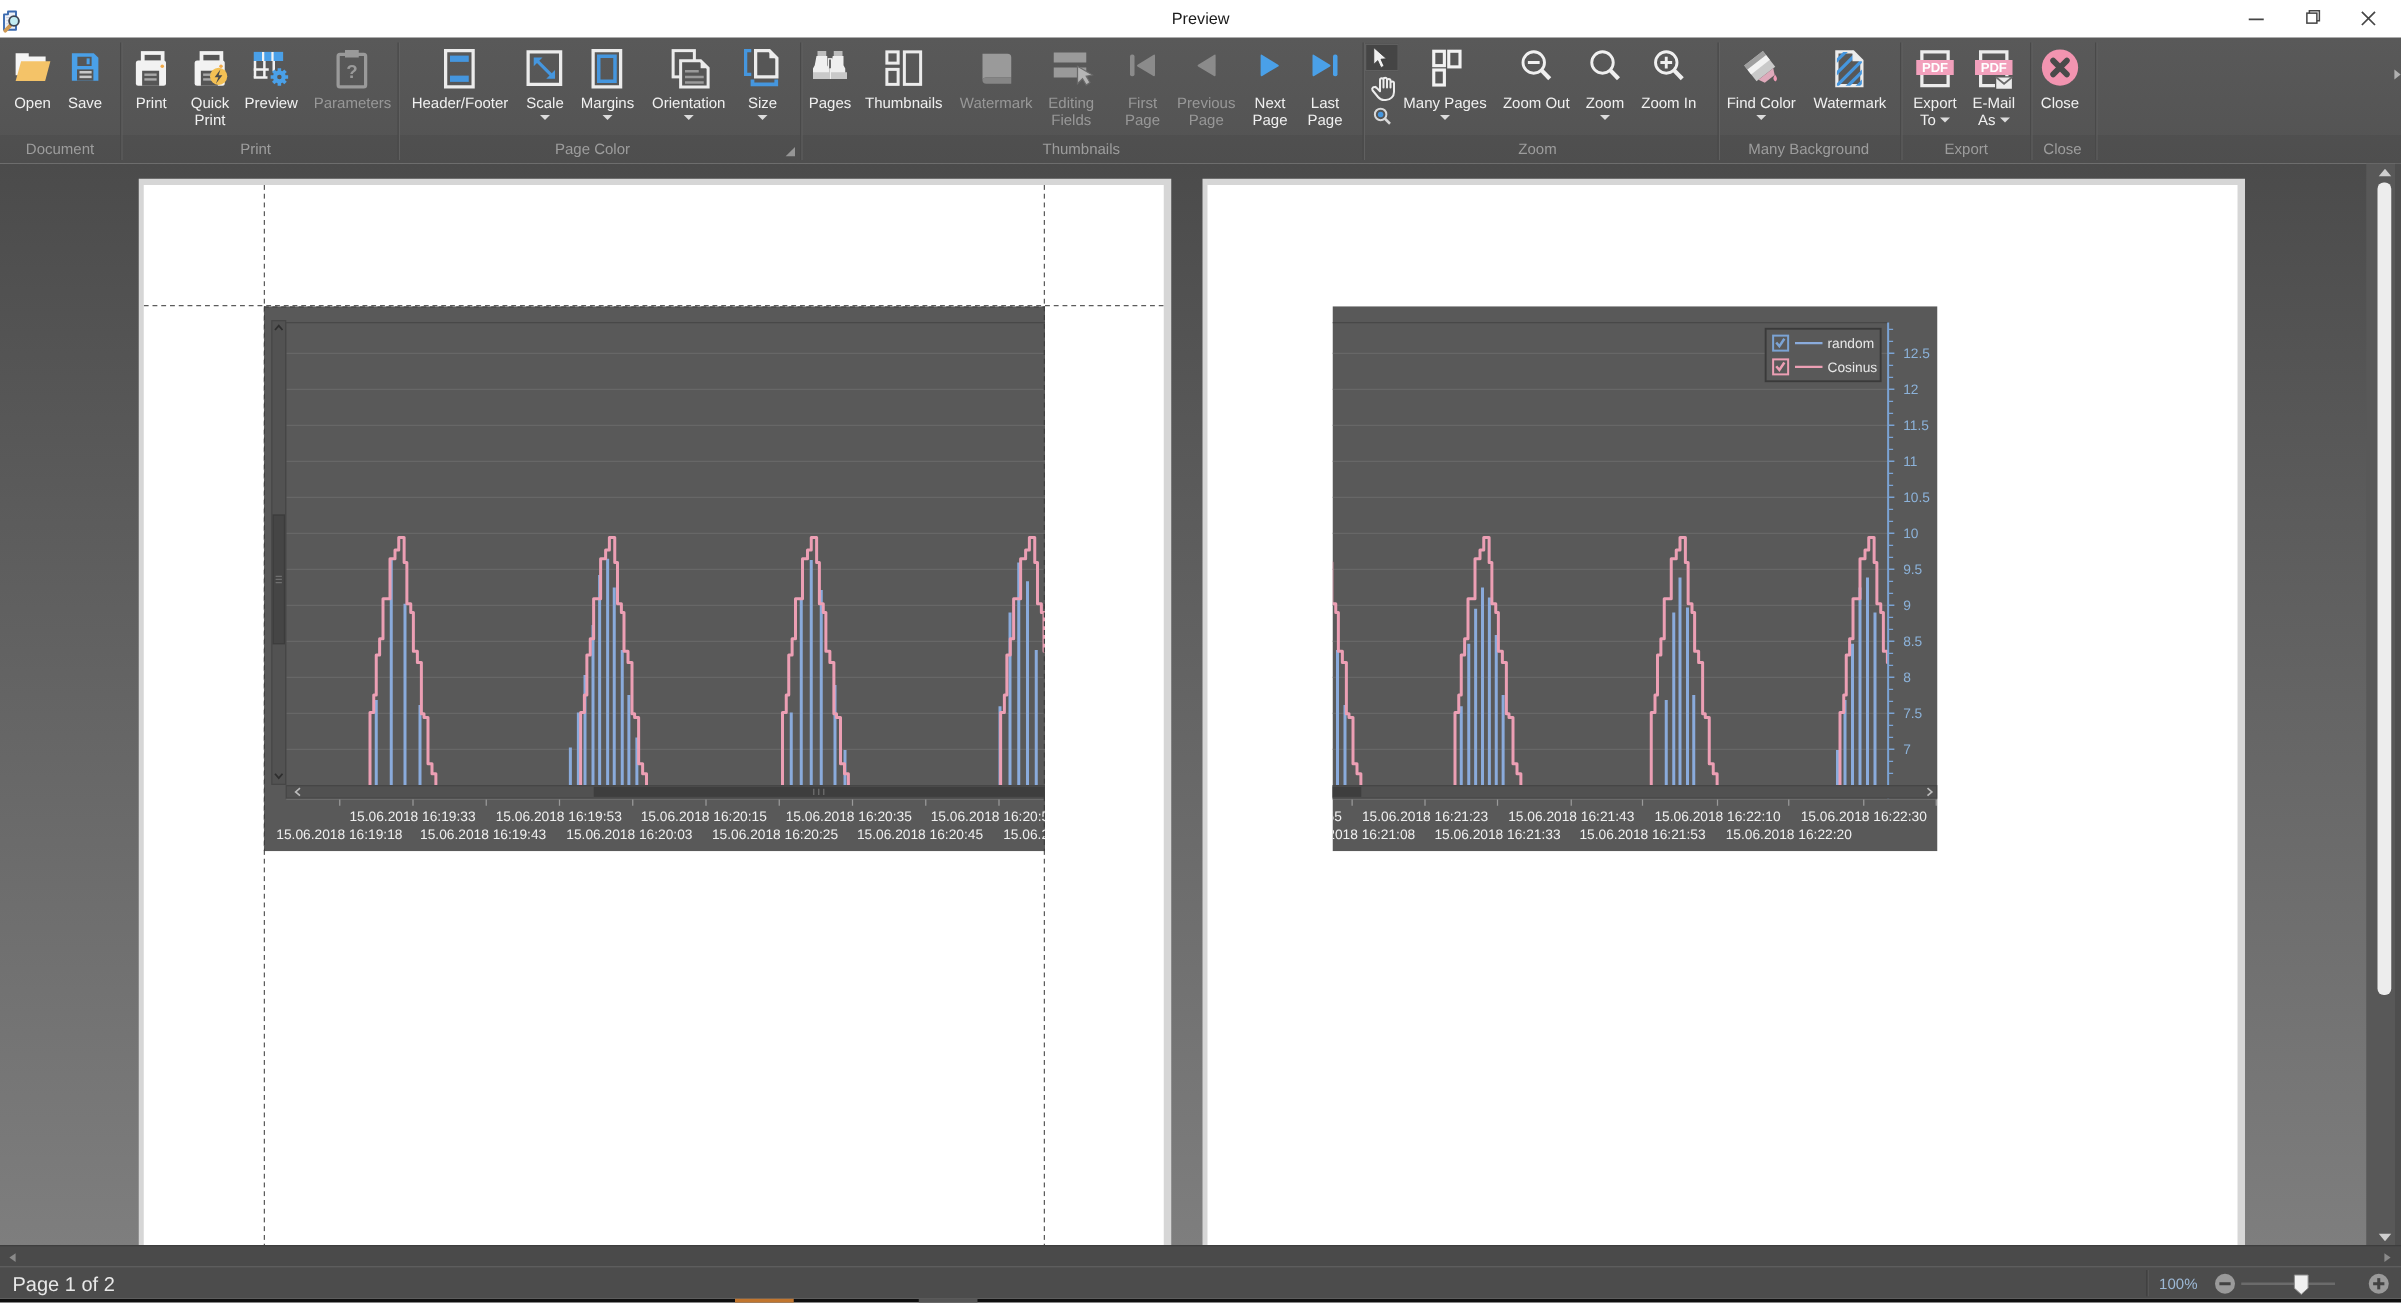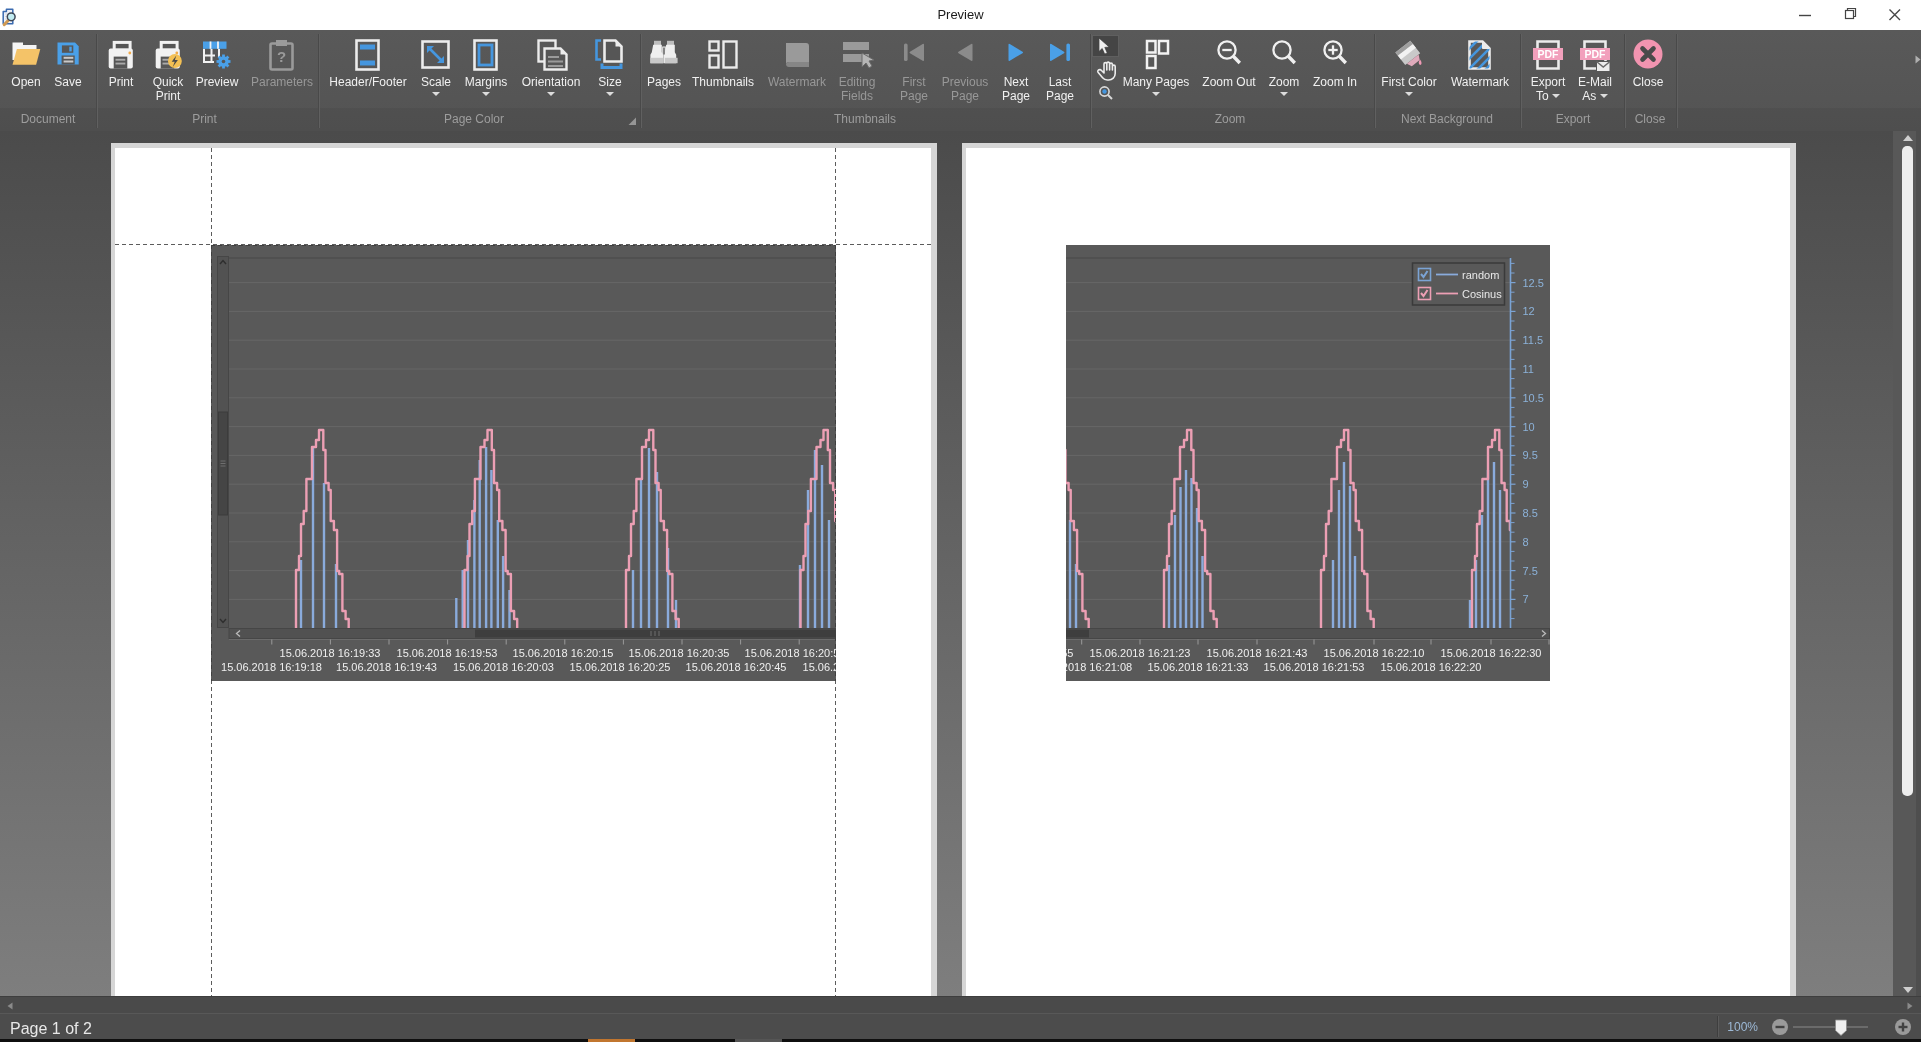--- a/index.html
+++ b/index.html
@@ -302,21 +302,21 @@
         <g transform="translate(2,2)">
 <g transform="rotate(-38 15 14)">
 <rect x="6" y="5" width="19" height="16" fill="#c9c9c9"></rect>
 <rect x="6" y="9" width="19" height="5" fill="#f2f2f2"></rect>
 <path d="M6 5 h19 v4 h-19 z" fill="#9f9f9f"></path>
 <path d="M8 21 h15 l-2.5 5 h-10 z" fill="#dfaabb"></path>
 </g>
 <path d="M27 19.5 q3 4 0.3 5.6 q-3 -1.6 -0.3 -5.6" fill="#ef9ab5"></path>
 </g>
       </svg>
-      <div class="abs lbl" style="left:1339px;top:45px;width:140px">First Color</div>
+      <div class="abs lbl" style="left:1339px;top:45px;width:140px">Find Color</div>
       <div class="abs darr" style="left:1405px;top:62px"></div>
       <svg class="abs" style="left:1462px;top:8px" width="36" height="34" viewBox="0 0 36 34">
         <g transform="translate(5,1)">
 <defs>
             <clipPath id="wmclip">
               <path d="M2.5 2.5 h13 l7 7 v20 h-20 z"></path>
             </clipPath>
           </defs>
 <path d="M2.5 2.5 h13 l7 7 v20 h-20 z" fill="none" stroke="#ececec" stroke-width="2.6"></path>
 <g clip-path="url(#wmclip)" stroke="#4596de" stroke-width="2.6">
@@ -356,21 +356,21 @@
 <circle cx="18" cy="16" r="14.5" fill="#f294b0"></circle>
 <path d="M12.5 10.5 l11 11 M23.5 10.5 l-11 11" stroke="#4a4a4a" stroke-width="4.6" stroke-linecap="round"></path>
 </g>
       </svg>
       <div class="abs lbl" style="left:1578px;top:45px;width:140px">Close</div>
       <div class="abs cap" style="left:-32px;width:160px">Document</div>
       <div class="abs cap" style="left:124.5px;width:160px">Print</div>
       <div class="abs cap" style="left:394px;width:160px">Page Color</div>
       <div class="abs cap" style="left:785px;width:160px">Thumbnails</div>
       <div class="abs cap" style="left:1150px;width:160px">Zoom</div>
-      <div class="abs cap" style="left:1367px;width:160px">Next Background</div>
+      <div class="abs cap" style="left:1367px;width:160px">Many Background</div>
       <div class="abs cap" style="left:1493px;width:160px">Export</div>
       <div class="abs cap" style="left:1570px;width:160px">Close</div>
       <svg class="abs" style="left:627px;top:86px" width="10" height="10" viewBox="0 0 10 10">
         <path d="M9 1.5 v7.5 h-7.5 z" fill="#969696"></path>
       </svg>
       <svg class="abs" style="left:1915px;top:25px" width="6" height="9" viewBox="0 0 6 9">
         <path d="M0.5 0.5 l5 4 -5 4 z" fill="#b0b0b0"></path>
       </svg>
     </div>
 <div id="docarea" class="abs">

